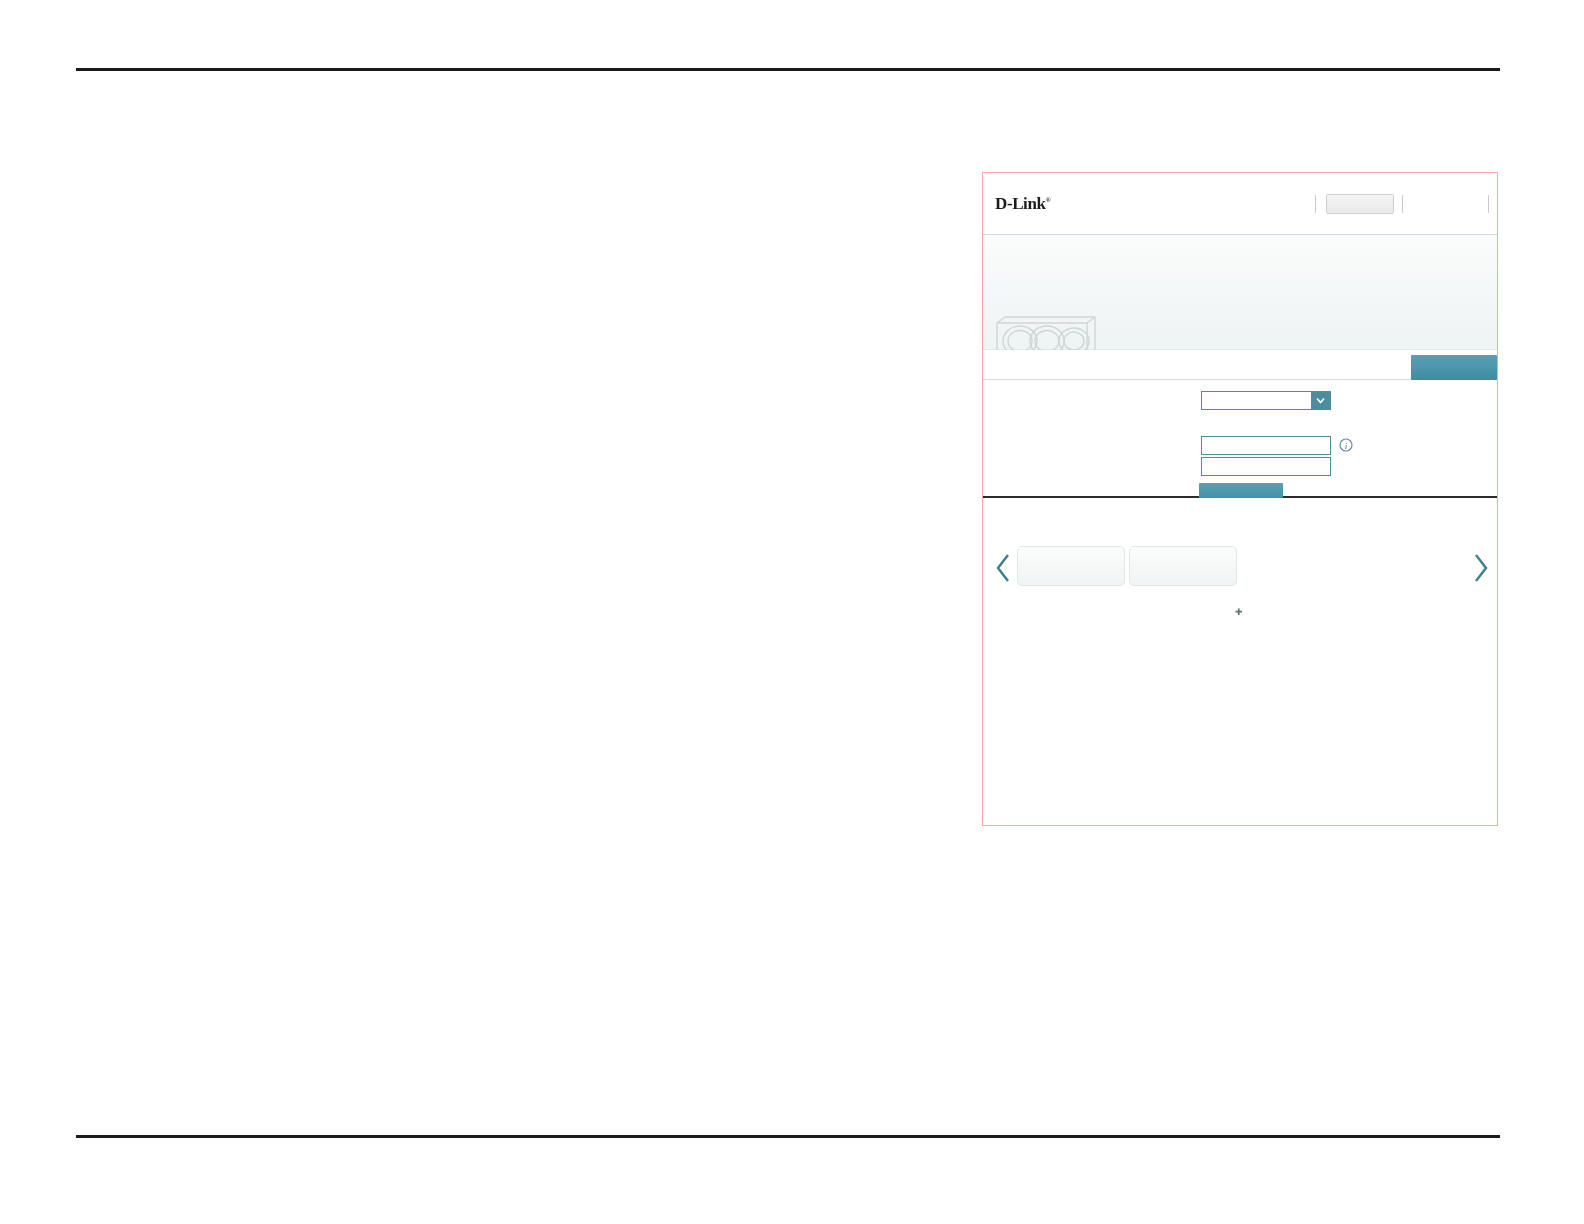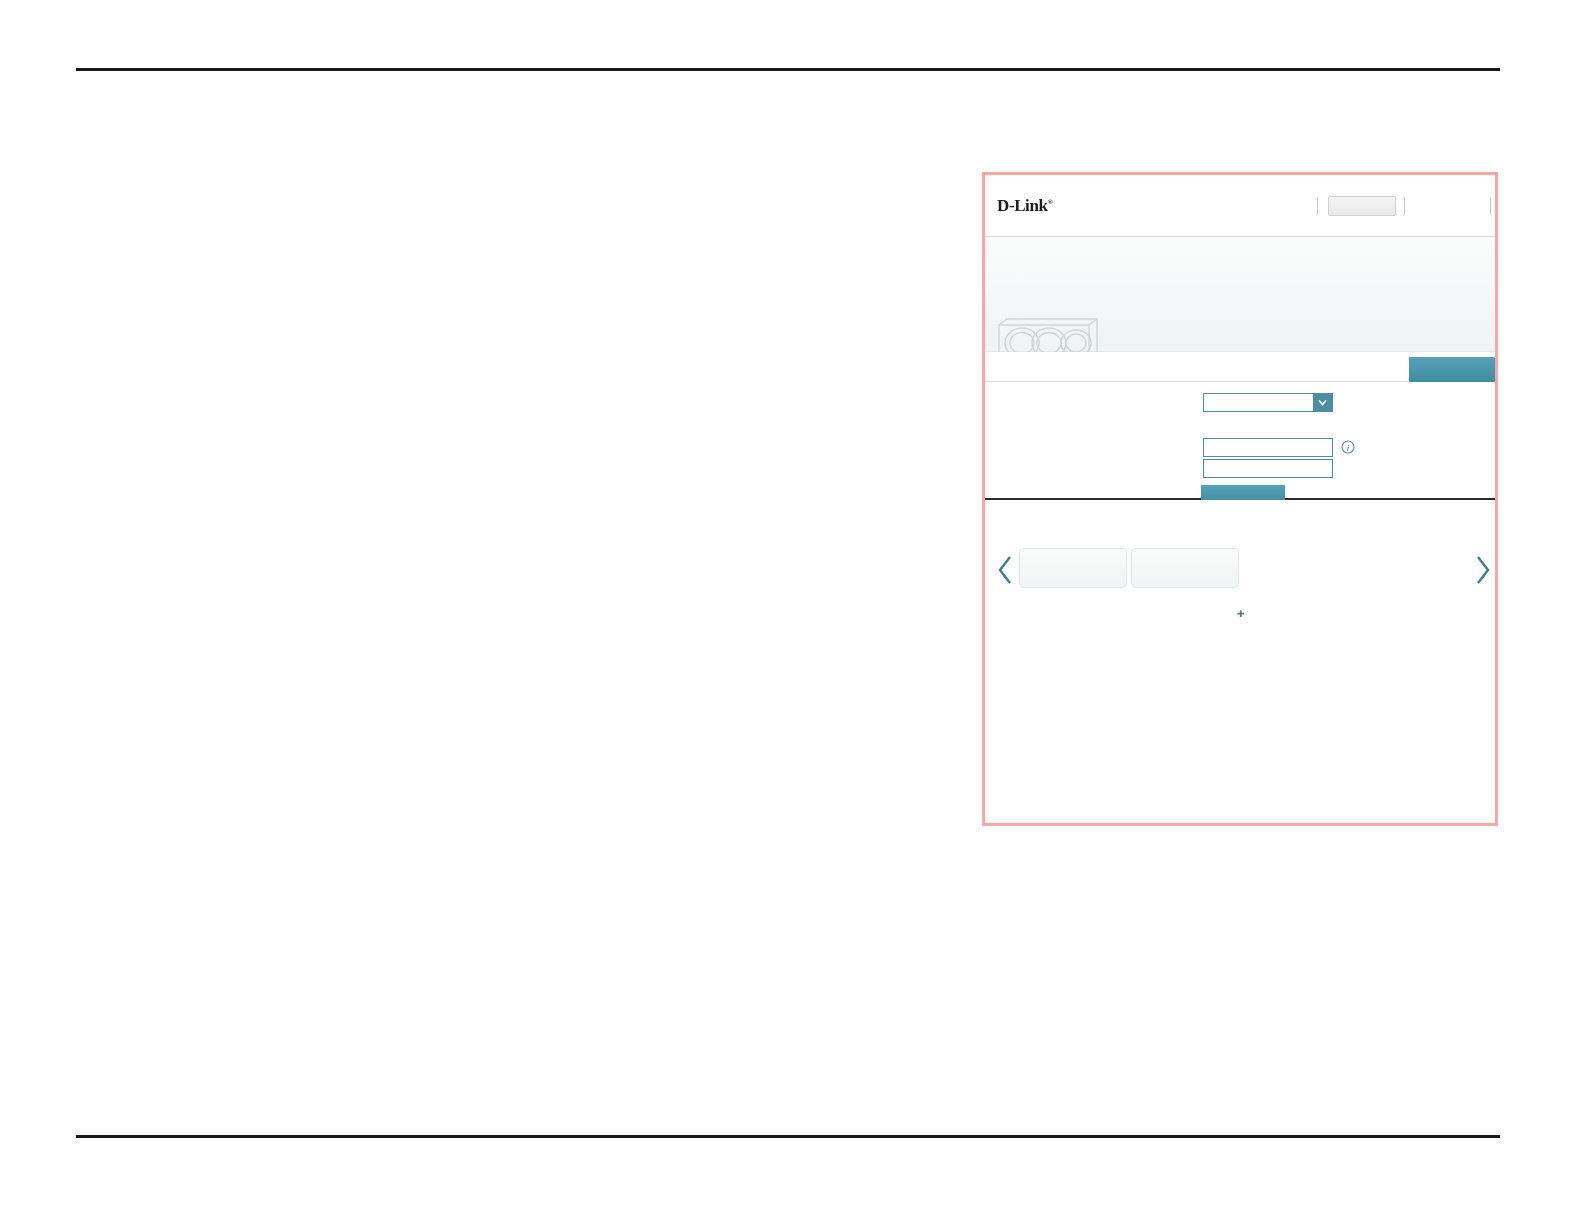--- a/index.html
+++ b/index.html
@@ -38,21 +38,21 @@
   }
 
   
   .ui-shot {
     position: absolute;
     left: 982px;
     top: 172px;
     width: 516px;
     height: 654px;
     background: #ffffff;
-    border: 3px solid #fca5a5;
+    border: 1px solid #fca5a5;
     box-sizing: border-box;
     overflow: hidden;
   }
 
   
   .ui-header {
     position: relative;
     height: 62px;
     background: #ffffff;
     border-bottom: 1px solid #d6d6d6;

